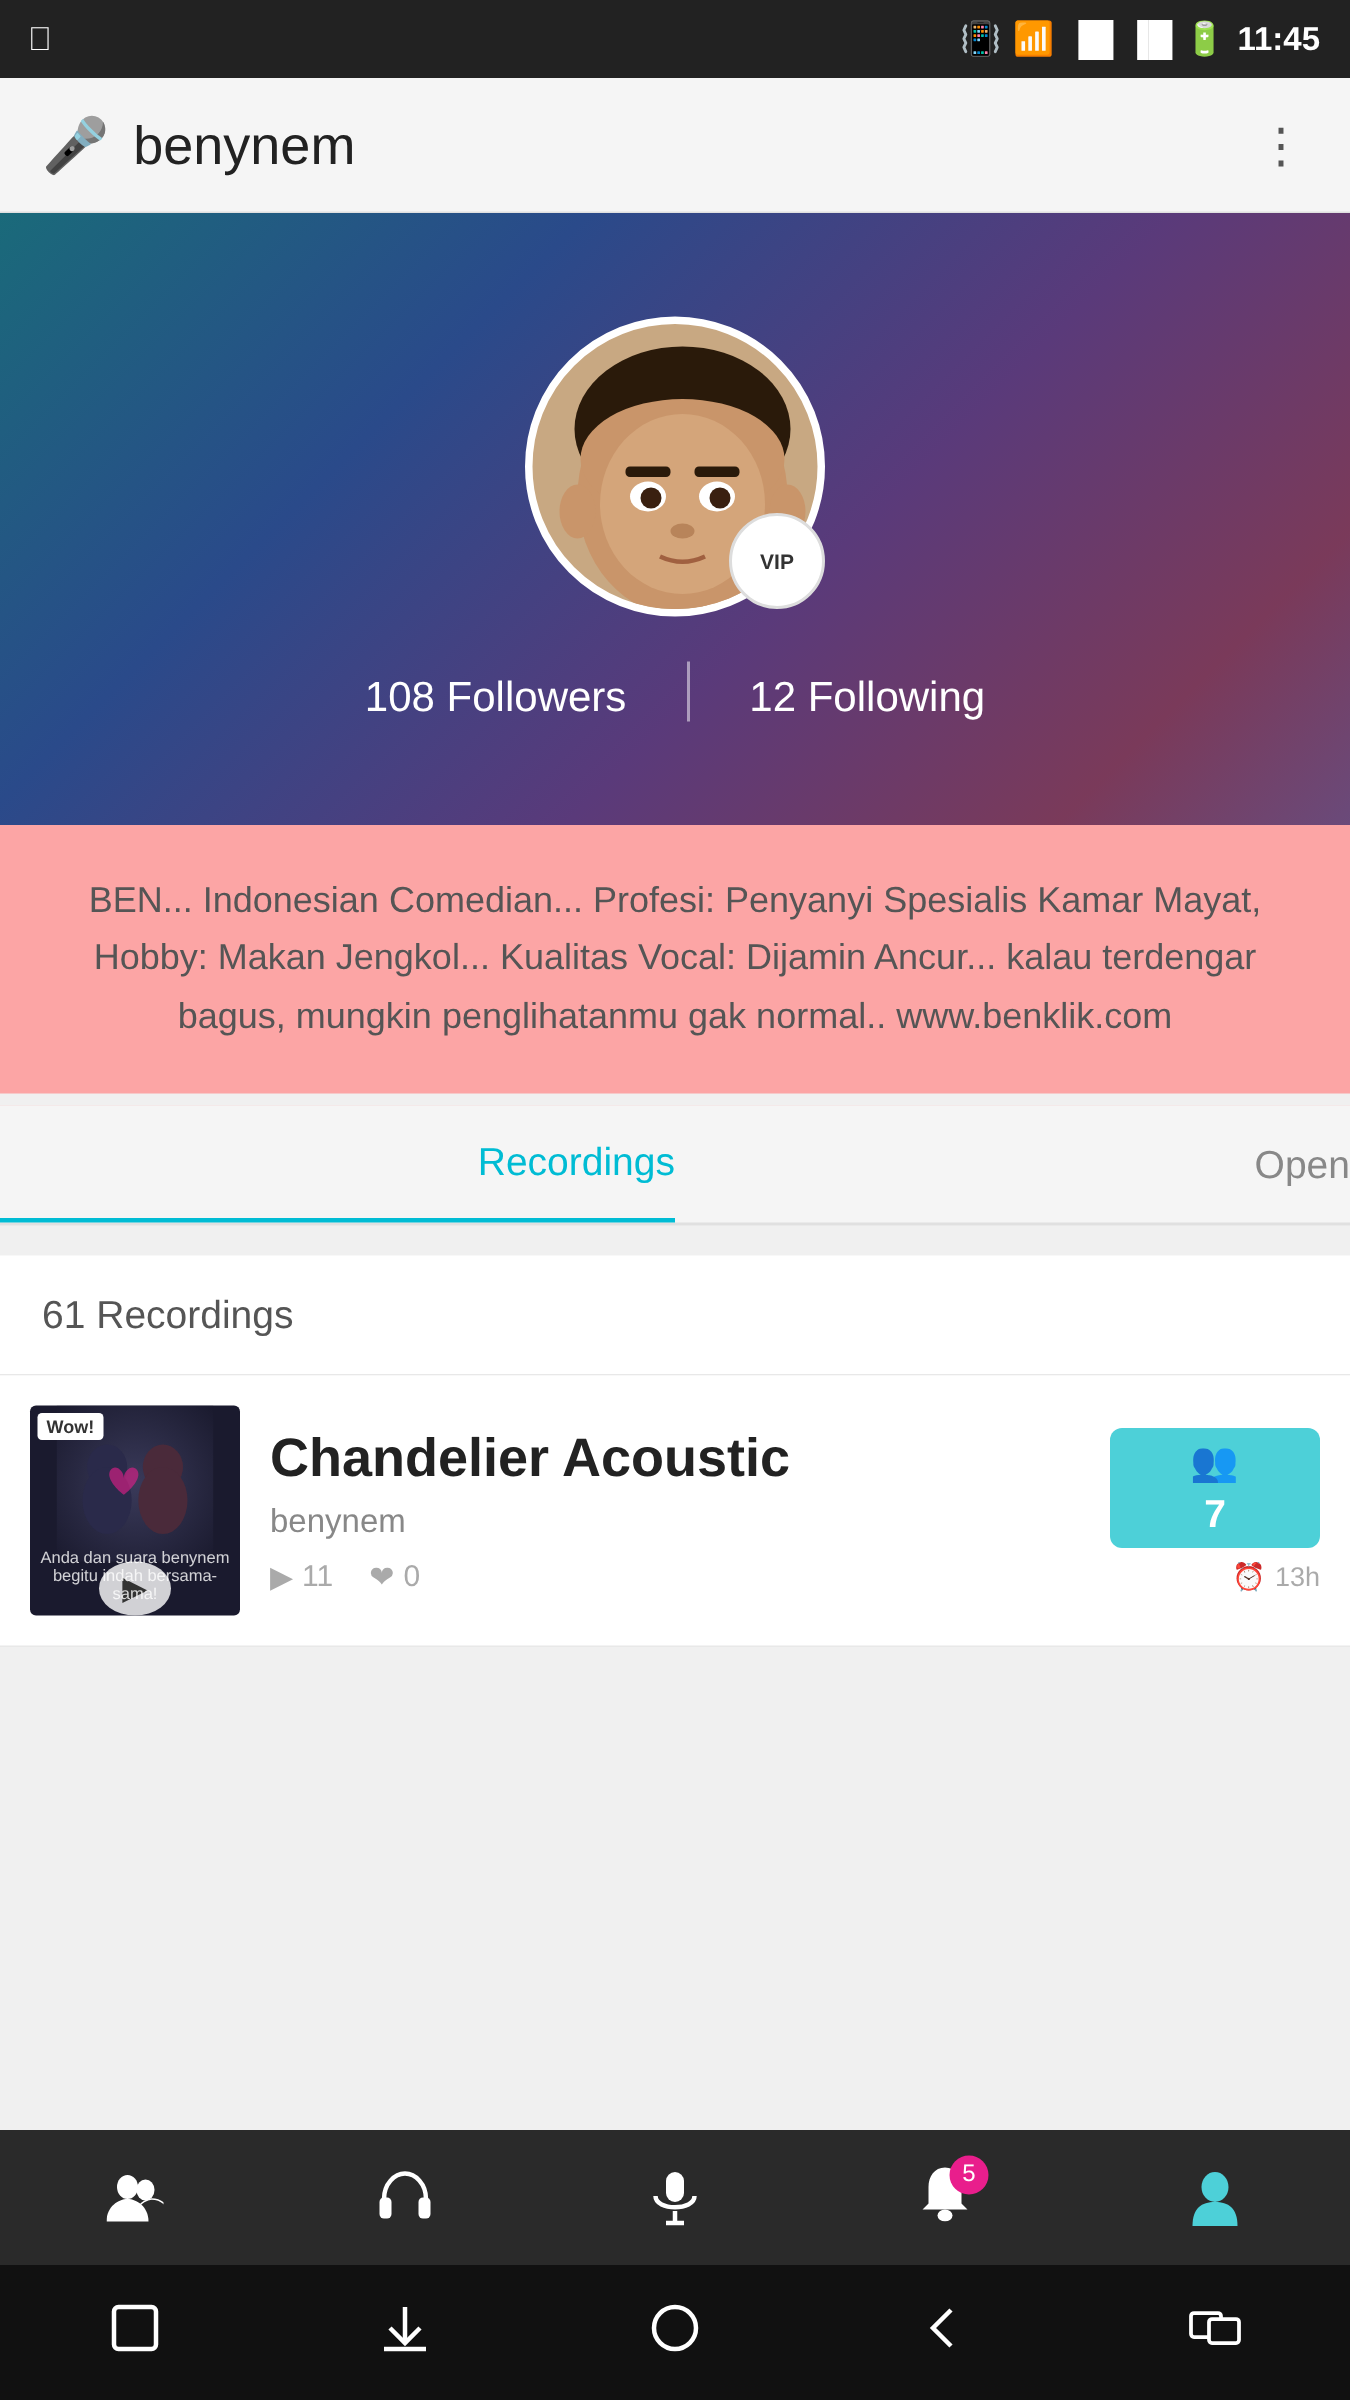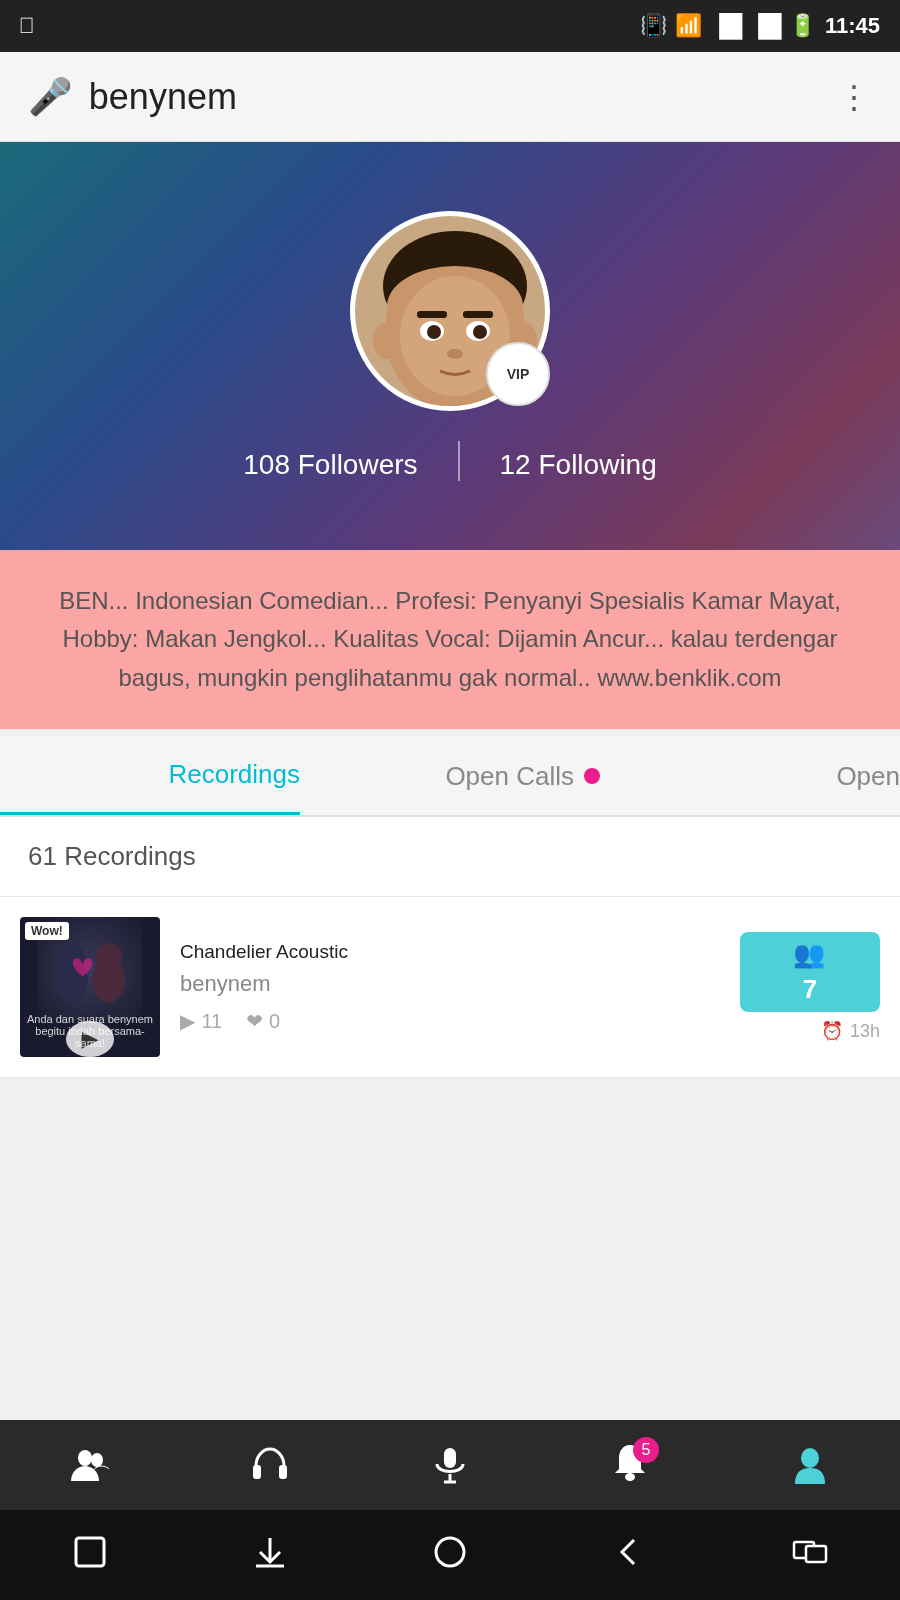--- a/index.html
+++ b/index.html
@@ -145,20 +145,21 @@
       display: inline-block;
     }
 
     
     .recordings-count {
       background: #fff;
       padding: 24px 28px;
       font-size: 26px;
       color: #555;
       border-bottom: 1px solid #e8e8e8;
+      margin-top: 20px;
     }
 
     
     .recording-item {
       background: #fff;
       display: flex;
       align-items: center;
       padding: 20px 0 20px 0;
       border-bottom: 1px solid #e8e8e8;
     }
@@ -214,22 +215,22 @@
       text-align: center;
       font-size: 11px;
       color: rgba(255,255,255,0.8);
       padding: 0 4px;
     }
     .recording-info {
       flex: 1;
       padding-right: 16px;
     }
     .recording-title {
-      font-size: 19px;
-      font-weight: normal;
+      font-size: 36px;
+      font-weight: bold;
       color: #222;
       margin-bottom: 8px;
     }
     .recording-user {
       font-size: 22px;
       color: #888;
       margin-bottom: 12px;
     }
     .recording-meta {
       display: flex;
@@ -397,24 +398,20 @@
   </div>
 </div>
 
 <div class="bio-section">
   <p>BEN... Indonesian Comedian... Profesi: Penyanyi Spesialis Kamar Mayat, Hobby: Makan Jengkol... Kualitas Vocal: Dijamin Ancur... kalau terdengar bagus, mungkin penglihatanmu gak normal.. www.benklik.com</p>
 </div>
 
 <div class="tabs-bar">
   <div class="tab-item active">
     <span>Recordings</span>
-  </div>
-  <div class="tab-item">
-    <span>Open Calls</span>
-    <span class="tab-dot"></span>
   </div>
   <div class="tab-item">
     <span>Open</span>
   </div>
 </div>
 
 <div class="recordings-count">
   <span>61 Recordings</span>
 </div>
 

